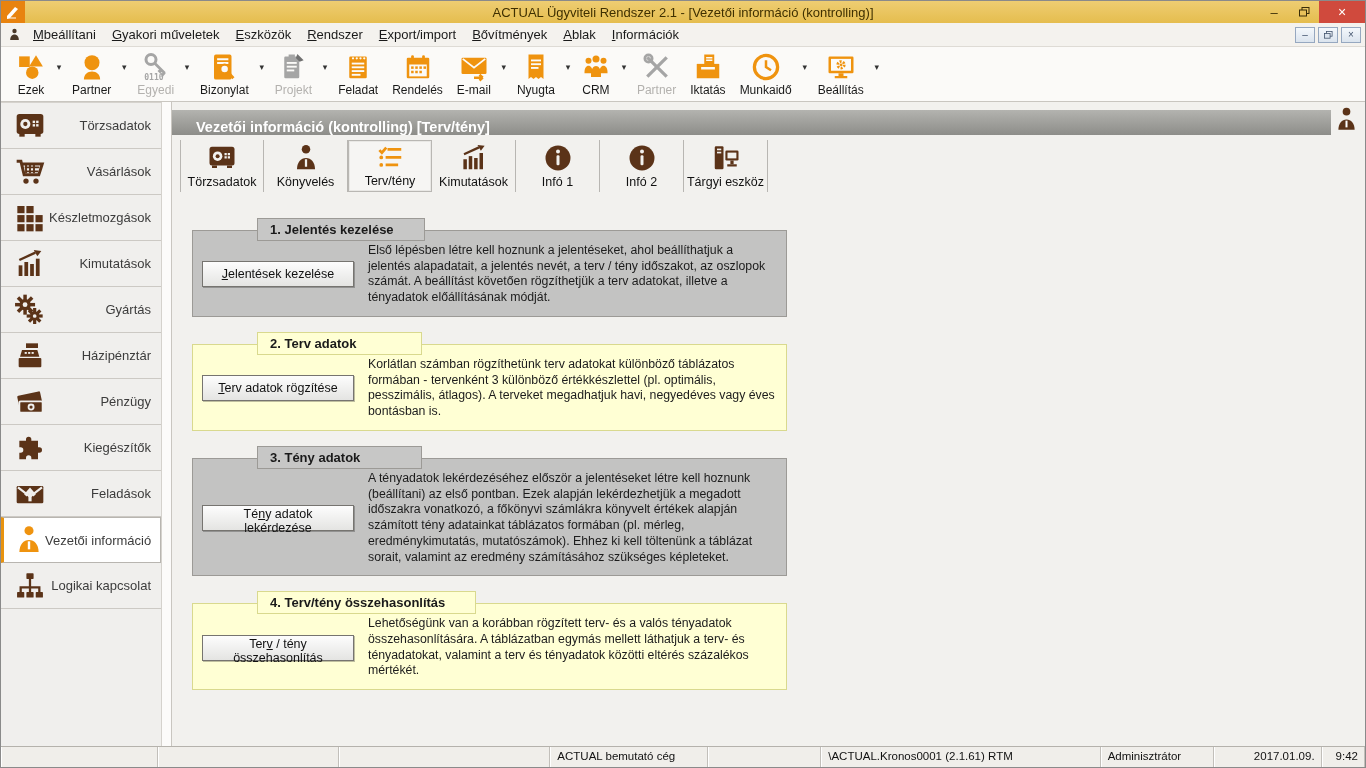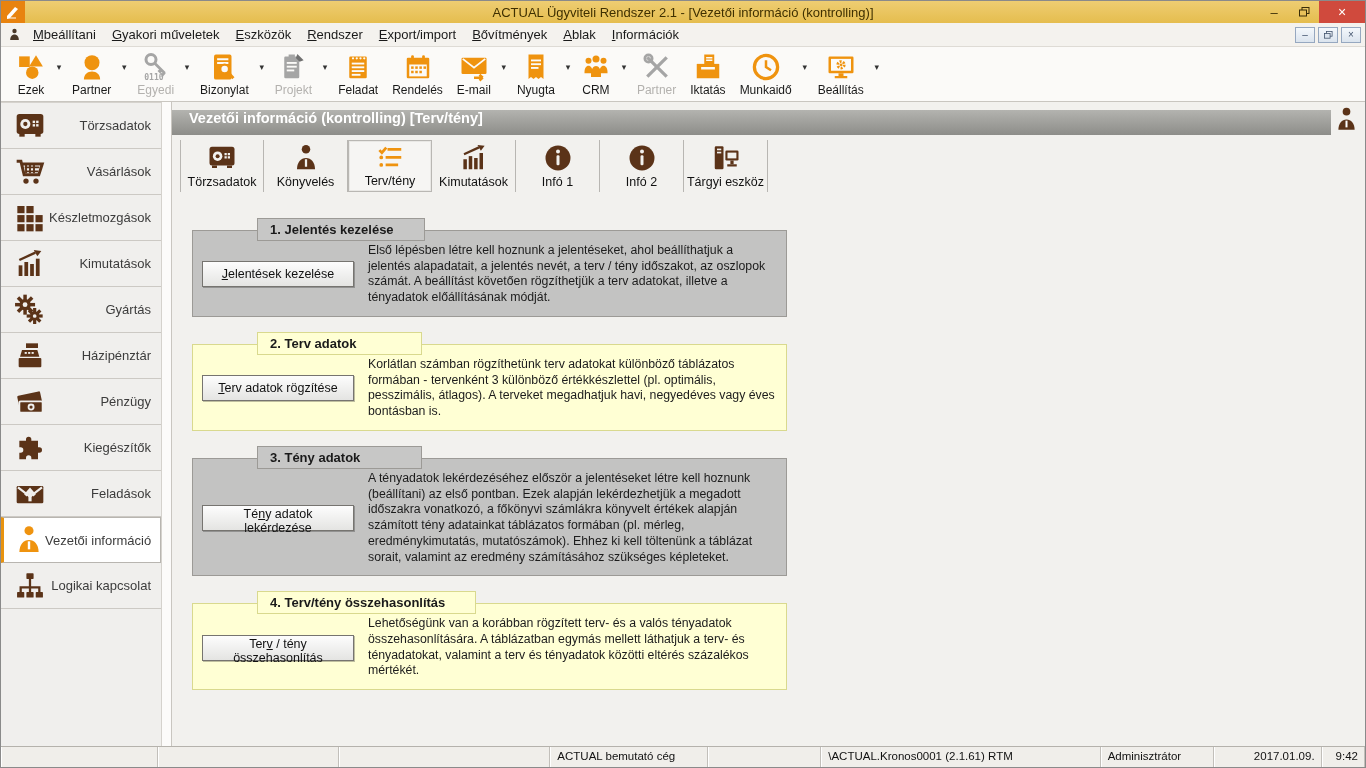--- a/index.html
+++ b/index.html
@@ -37,21 +37,21 @@
   .main{flex:1;display:flex;min-height:0;}
   .sidebar{width:160px;flex:0 0 160px;background:#f0efed;border-top:1px solid #d5d2cd;}
   .side-item{height:46px;display:flex;align-items:center;border-bottom:1px solid #ccc9c4;box-sizing:border-box;}
   .side-icon{width:36px;margin-left:11px;color:#5b3318;display:flex;justify-content:center;}
   .side-label{margin-left:auto;padding-right:10px;font-size:13px;color:#3c3c3c;white-space:nowrap;}
   .side-item.selected{background:#fff;border:1px solid #b8b5b0;border-left:3px solid #e8930f;}
   .side-item.selected .side-icon{color:#ef930f;margin-left:9px;}
   .side-scroll{width:9px;flex:0 0 9px;background:#fcfbfa;border-left:1px solid #d5d2cd;border-right:1px solid #c9c6c0;}
   .content{flex:1;position:relative;padding-top:8px;background:#f2f1ee;min-width:0;}
   .content-header{height:25px;margin-right:34px;background:linear-gradient(#b3b3af,#8d8d89);
-                  display:flex;align-items:flex-start;padding-left:17px;color:#fff;font-weight:bold;font-size:14.5px;}
+                  display:flex;align-items:flex-end;padding-left:24px;color:#fff;font-weight:bold;font-size:14.5px;}
   .user-corner{position:absolute;top:4px;right:5px;color:#5b3318;}
   
   .tabstrip{display:flex;margin:5px 0 0 8px;align-items:flex-end;}
   .tab{width:84px;height:52px;display:flex;flex-direction:column;align-items:center;justify-content:flex-end;
        padding-bottom:3px;border-right:1px solid #b8b6b2;color:#5b3318;box-sizing:border-box;}
   .tab:first-child{border-left:1px solid #b8b6b2;}
   .tab .tab-label{font-size:12.5px;color:#111;margin-top:2px;white-space:nowrap;}
   .tab.selected{border:1px solid #b9b7b3;background:#f6f5f3;color:#ef930f;box-shadow:0 0 0 1px #e9e8e5 inset;}
   
   .panels{padding:38px 0 0 20px;}

